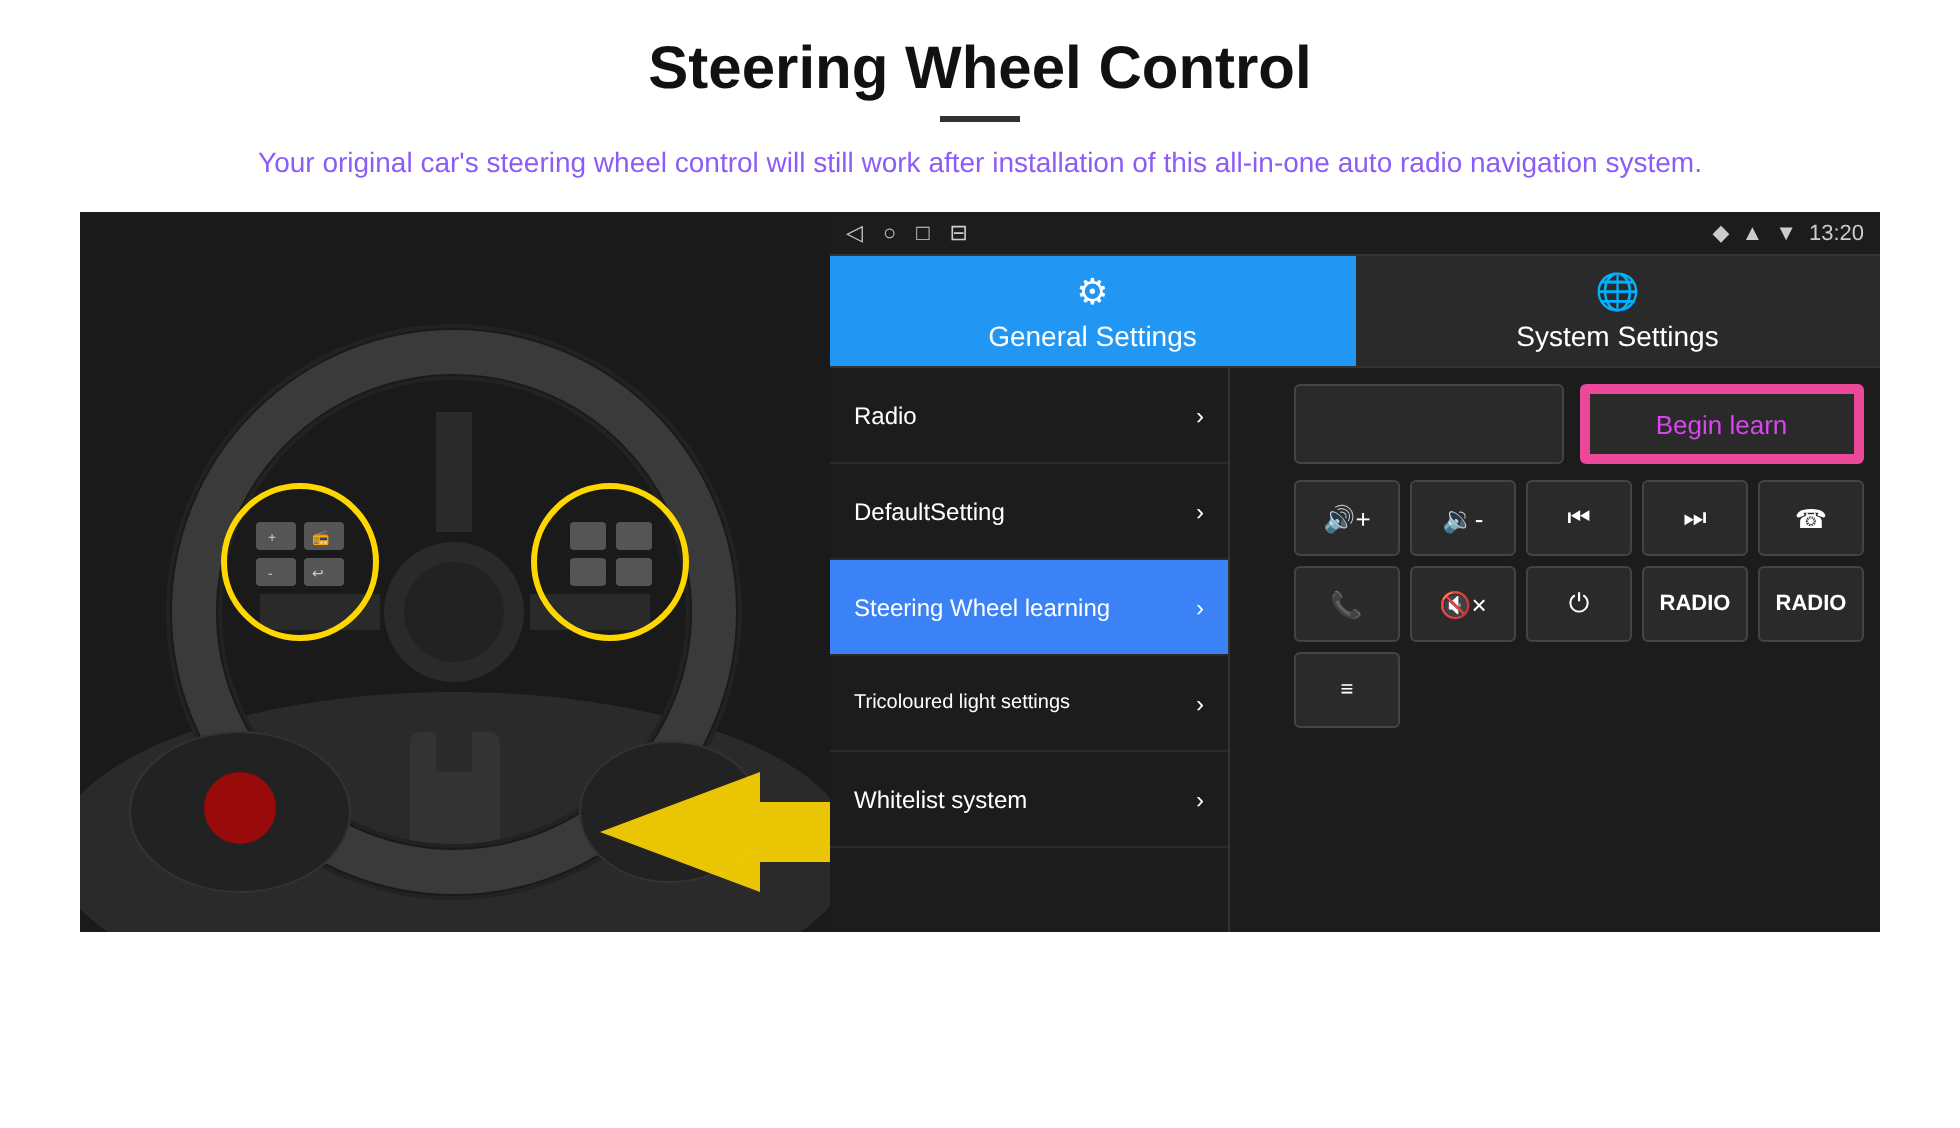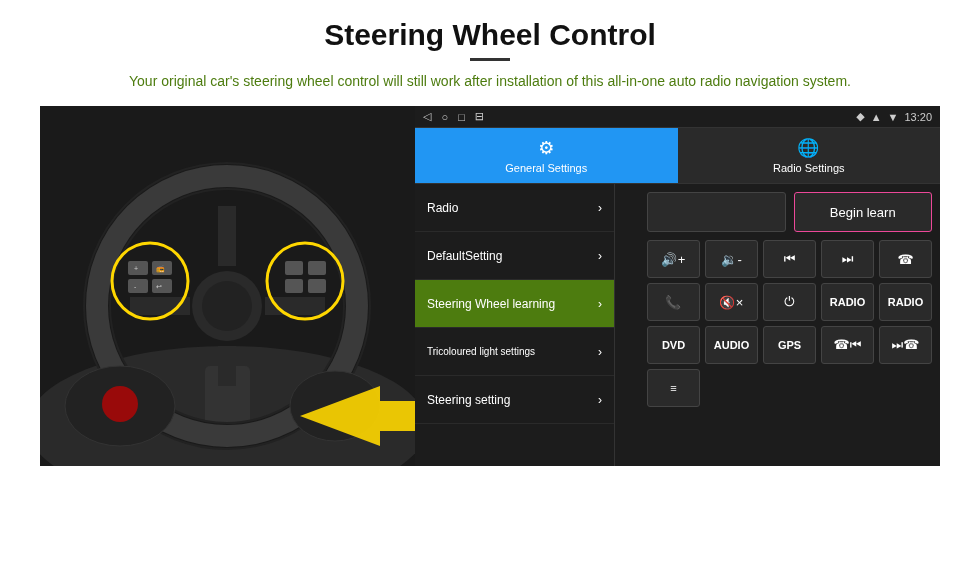--- a/index.html
+++ b/index.html
@@ -34,21 +34,21 @@
 
     .title-divider {
       width: 40px;
       height: 3px;
       background: #333;
       margin: 0 auto 10px auto;
     }
 
     .subtitle {
       font-size: 14px;
-      color: #4d7c0f;
+      color: #8b5cf6;
       text-align: center;
       line-height: 1.5;
       margin-bottom: 14px;
     }
 
     .content-area {
       display: flex;
       width: 100%;
       height: 360px;
     }
@@ -134,21 +134,21 @@
     .tab-item.inactive {
       background: #2a2a2a;
     }
 
     .tab-icon {
       font-size: 18px;
       color: #fff;
     }
 
     .tab-label {
-      font-size: 11px;
+      font-size: 14px;
       color: #fff;
     }
 
     
     .menu-controls {
       display: flex;
       flex: 1;
       gap: 24px;
     }
 
@@ -163,21 +163,21 @@
       display: flex;
       align-items: center;
       justify-content: space-between;
       padding: 0 12px;
       height: 48px;
       border-bottom: 1px solid #2a2a2a;
       cursor: pointer;
     }
 
     .menu-item.selected {
-      background: #4d7c0f;
+      background: #3b82f6;
     }
 
     .menu-item-text {
       color: #fff;
       font-size: 12px;
     }
 
     .menu-arrow {
       color: #fff;
       font-size: 12px;
@@ -202,23 +202,23 @@
       height: 40px;
       background: #2a2a2a;
       border: 1px solid #444;
       border-radius: 3px;
     }
 
     .begin-learn-btn {
       flex: 1;
       height: 40px;
       background: #2a2a2a;
-      border: 1px solid #ec4899;
+      border: 5px solid #ec4899;
       border-radius: 3px;
-      color: #ffffff;
+      color: #d946ef;
       font-size: 13px;
       display: flex;
       align-items: center;
       justify-content: center;
       cursor: pointer;
     }
 
     
     .controls-grid {
       display: grid;
@@ -343,21 +343,21 @@
         </div>
       </div>
 
       <div class="tabs-row">
         <div class="tab-item active">
           <span class="tab-icon">⚙</span>
           <span class="tab-label">General Settings</span>
         </div>
         <div class="tab-item inactive">
           <span class="tab-icon">🌐</span>
-          <span class="tab-label">Radio Settings</span>
+          <span class="tab-label">System Settings</span>
         </div>
       </div>
 
       <div class="menu-controls">
 
         <div class="left-menu">
           <div class="menu-item">
             <span class="menu-item-text">Radio</span>
             <span class="menu-arrow">›</span>
           </div>
@@ -367,21 +367,21 @@
           </div>
           <div class="menu-item selected">
             <span class="menu-item-text">Steering Wheel learning</span>
             <span class="menu-arrow">›</span>
           </div>
           <div class="menu-item">
             <span class="menu-item-text" style="font-size:10px;">Tricoloured light settings</span>
             <span class="menu-arrow">›</span>
           </div>
           <div class="menu-item">
-            <span class="menu-item-text">Steering setting</span>
+            <span class="menu-item-text">Whitelist system</span>
             <span class="menu-arrow">›</span>
           </div>
         </div>
 
         <div class="right-controls">
 
           <div class="controls-top-row">
             <div class="empty-box"></div>
             <div class="begin-learn-btn">Begin learn</div>
           </div>
@@ -415,37 +415,20 @@
               <span>⏻</span>
             </div>
             <div class="ctrl-btn text-btn">
               <span>RADIO</span>
             </div>
             <div class="ctrl-btn text-btn">
               <span>RADIO</span>
             </div>
           </div>
 
-          <div class="controls-grid" style="margin-top:5px;">
-            <div class="ctrl-btn text-btn">
-              <span>DVD</span>
-            </div>
-            <div class="ctrl-btn text-btn">
-              <span>AUDIO</span>
-            </div>
-            <div class="ctrl-btn text-btn">
-              <span>GPS</span>
-            </div>
-            <div class="ctrl-btn">
-              <span>☎⏮</span>
-            </div>
-            <div class="ctrl-btn">
-              <span>⏭☎</span>
-            </div>
-          </div>
 
           <div class="last-row">
             <div class="last-btn" style="flex: 0 0 calc(20% - 4px);">
               <span>≡</span>
             </div>
           </div>
 
         </div>
       </div>
     </div>

